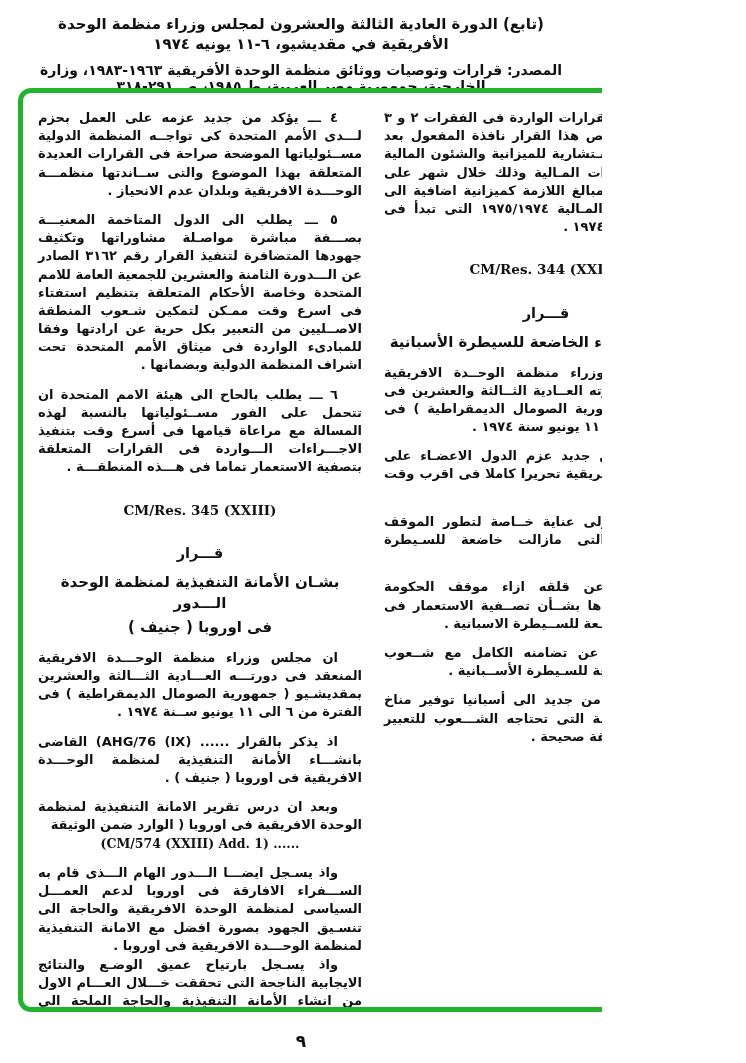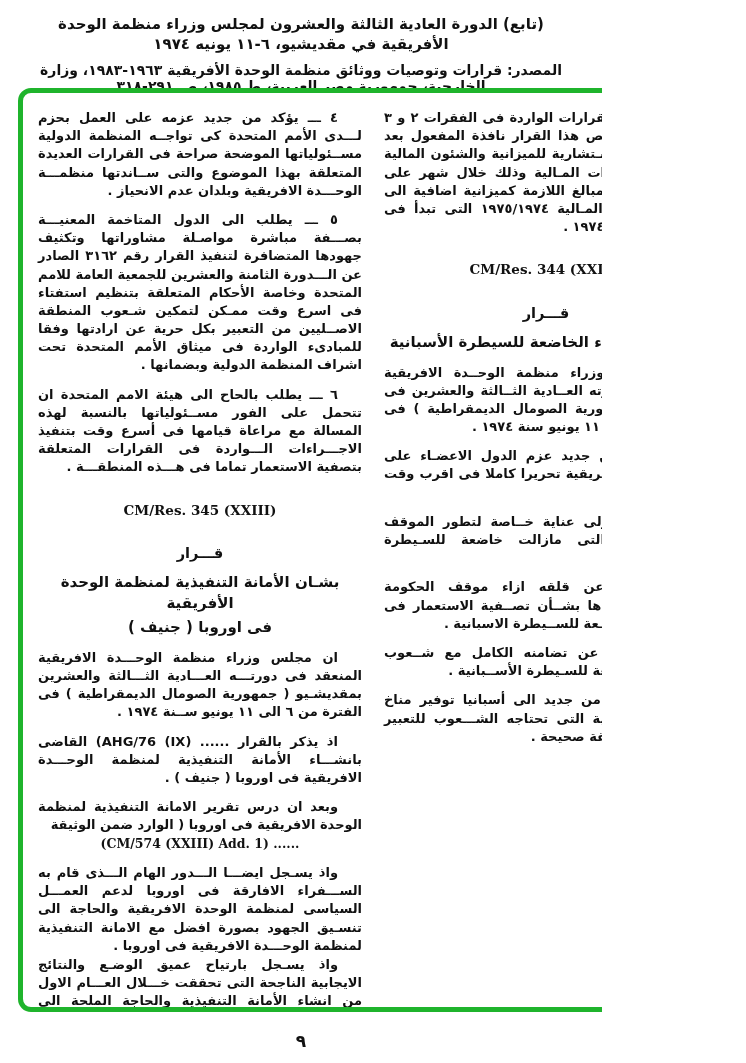--- a/index.html
+++ b/index.html
@@ -54,21 +54,21 @@
           <div class="blk para" dir="rtl">واذ يعرب عن قلقه ازاء موقف الحكومة الاســبانية ونواياها بشــأن تصــفية الاستعمار فى الصــحراء الخاضــعة للســيطرة الاسبانية .</div>
           <div class="blk para" dir="rtl">٢ ـــ يعرب عن تضامنه الكامل مع شــعوب الصــحراء الخاضعة للسـيطرة الأســبانية .</div>
           <div class="blk para" dir="rtl">5 ـــ يطلب من جديد الى أسبانيا توفير مناخ الحرية السياســية التى تحتاجه الشـــعوب للتعبير عن ارادتها بطريقة صحيحة .</div>
         </div>
       <div class="col" id="col-left">
           <div class="blk para" dir="rtl">٤ ـــ يؤكد من جديد عزمه على العمل بحزم لـــدى الأمم المتحدة كى تواجــه المنظمة الدولية مســئولياتها الموضحة صراحة فى القرارات العديدة المتعلقة بهذا الموضوع والتى ســاندتها منظمـــة الوحـــدة الافريقية وبلدان عدم الانحياز .</div>
           <div class="blk para" dir="rtl">٥ ـــ يطلب الى الدول المتاخمة المعنيـــة بصـــفة مباشرة مواصـلة مشاوراتها وتكثيف جهودها المتضافرة لتنفيذ القرار رقم ٣١٦٢ الصادر عن الـــدورة الثامنة والعشرين للجمعية العامة للامم المتحدة وخاصة الأحكام المتعلقة بتنظيم استفتاء فى اسرع وقت ممـكن لتمكين شـعوب المنطقة الاصــليين من التعبير بكل حرية عن ارادتها وفقا للمبادىء الواردة فى ميثاق الأمم المتحدة تحت اشراف المنظمة الدولية وبضمانها .</div>
           <div class="blk para" dir="rtl">٦ ـــ يطلب بالحاح الى هيئة الامم المتحدة ان تتحمل على الفور مســئولياتها بالنسبة لهذه المسالة مع مراعاة قيامها فى أسرع وقت بتنفيذ الاجـــراءات الـــواردة فى القرارات المتعلقة بتصفية الاستعمار تماما فى هـــذه المنطقـــة .</div>
           <div class="blk ref" dir="ltr">CM/Res. 345 (XXIII)</div>
           <div class="blk h" dir="rtl">قـــرار</div>
-          <div class="blk sub" dir="rtl">بشـان الأمانة التنفيذية لمنظمة الوحدة الأفريقية</div>
+          <div class="blk sub" dir="rtl">بشـان الأمانة التنفيذية لمنظمة الوحدة الـــدور</div>
           <div class="blk sub tight2" dir="rtl">فى اوروبا ( جنيف )</div>
           <div class="blk para" dir="rtl">ان مجلس وزراء منظمة الوحـــدة الافريقية المنعقد فى دورتـــه العـــادية الثـــالثة والعشرين بمقديشـيو ( جمهورية الصومال الديمقراطية ) فى الفترة من ٦ الى ١١ يونيو ســنة ١٩٧٤ .</div>
           <div class="blk para" dir="rtl">اذ يذكر بالقرار ...... ‎(AHG/76 (IX)‎ القاضى بانشـــاء الأمانة التنفيذية لمنظمة الوحـــدة الافريقية فى اوروبا ( جنيف ) .</div>
           <div class="blk para" dir="rtl">وبعد ان درس تقرير الامانة التنفيذية لمنظمة الوحدة الافريقية فى اوروبا ( الوارد ضمن الوثيقة</div>
           <div class="blk refline" dir="ltr">(CM/574 (XXIII) Add. 1) ......</div>
           <div class="blk para" dir="rtl">واذ يسـجل ايضـــا الـــدور الهام الـــذى قام به الســـفراء الافارقة فى اوروبا لدعم العمـــل السياسى لمنظمة الوحدة الافريقية والحاجة الى تنسـيق الجهود بصورة افضل مع الامانة التنفيذية لمنظمة الوحـــدة الافريقية فى اوروبا .</div>
           <div class="blk para tight" dir="rtl">واذ يسـجل بارتياح عميق الوضـع والنتائج الايجابية الناجحة التى تحققت خـــلال العـــام الاول من انشاء الأمانة التنفيذية والحاجة الملحة الى تدعيم وجـــود منظمة الوحدة الافريقية فى اوروبا .</div>
         </div>
     </div>
   </div>

